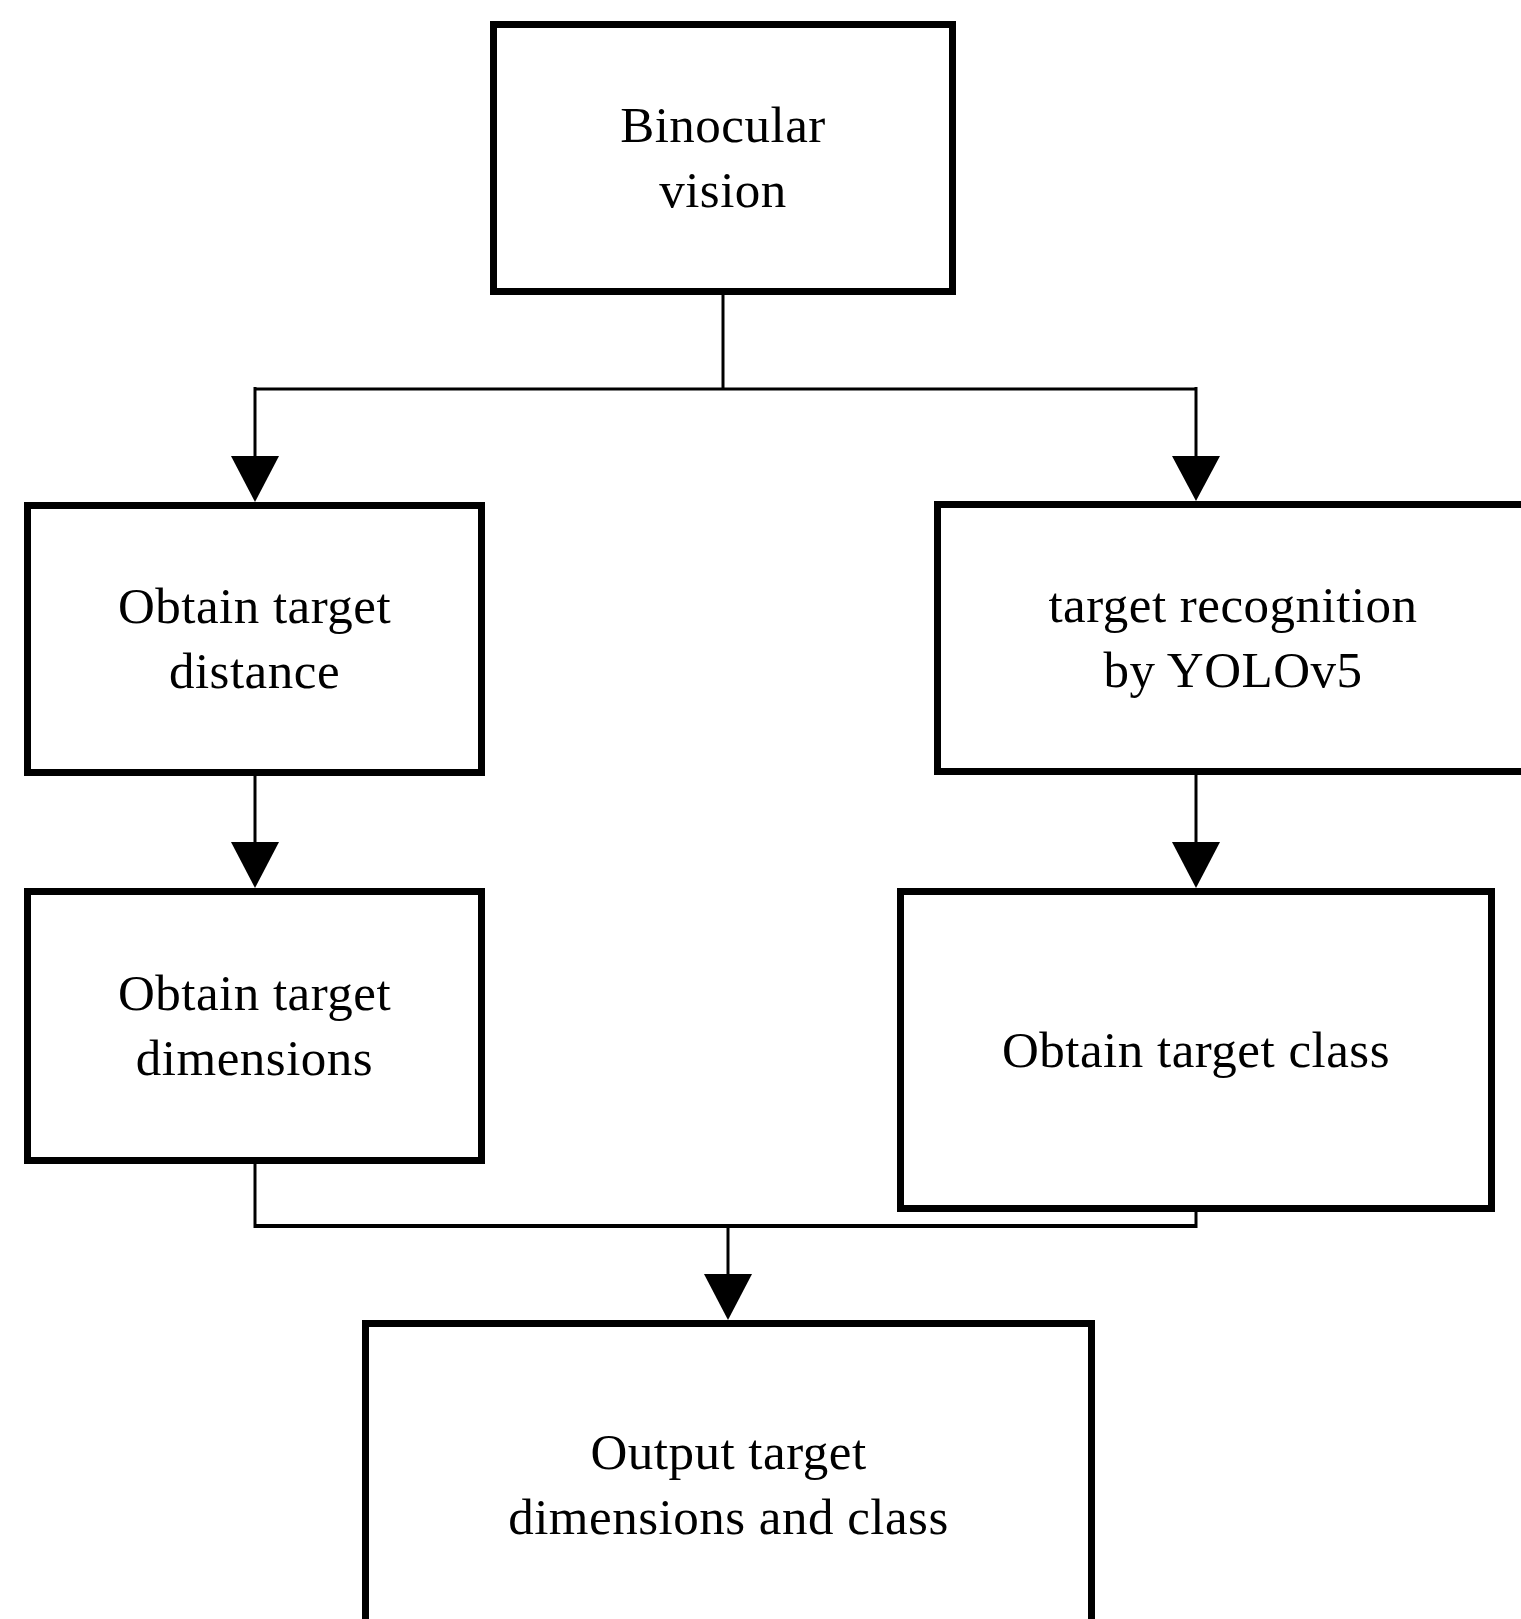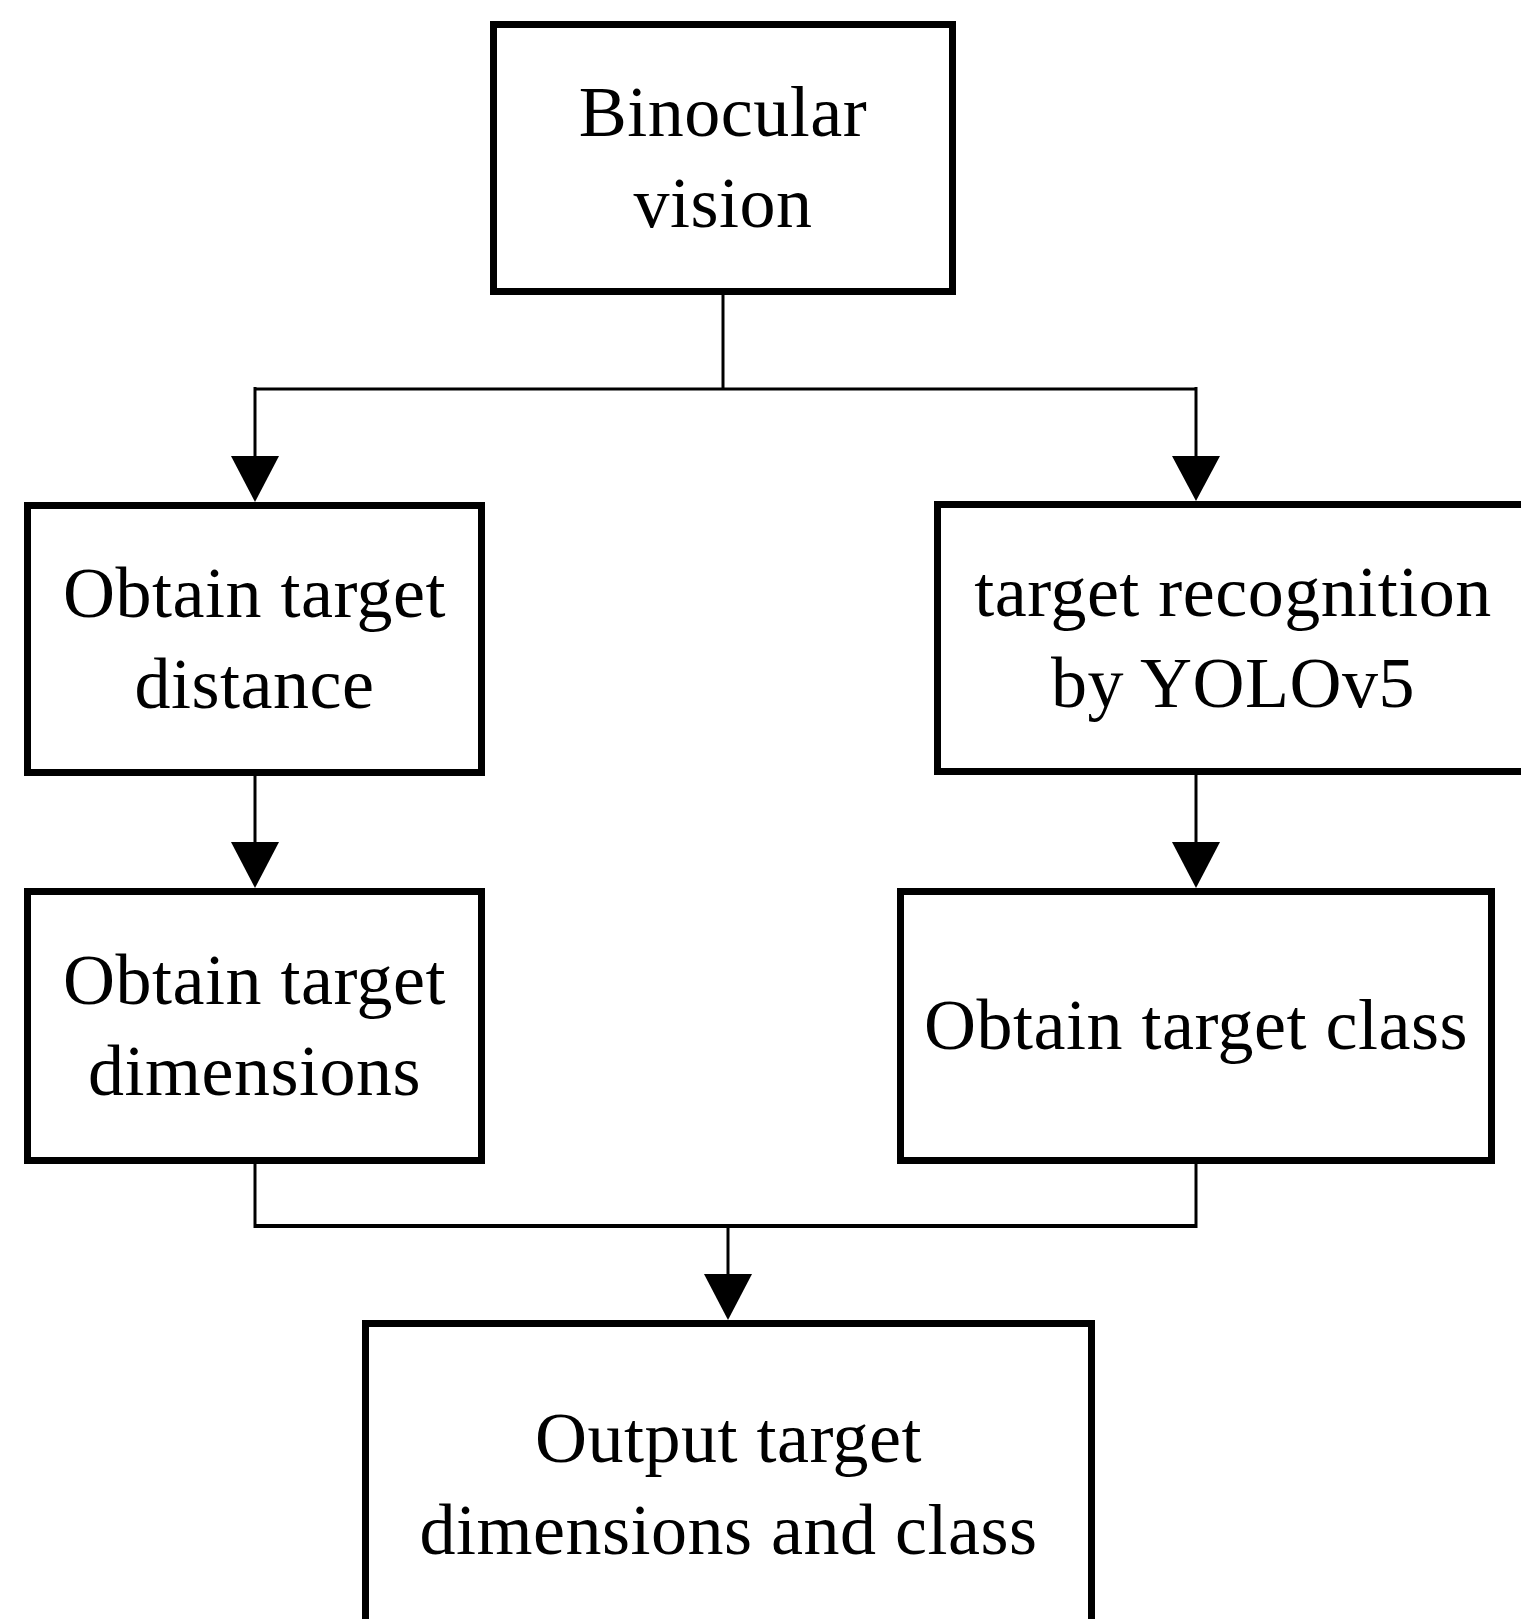--- a/index.html
+++ b/index.html
@@ -28,30 +28,30 @@
     box-sizing: border-box;
     border: 7px solid #000000;
     background: #ffffff;
     display: flex;
     align-items: center;
     justify-content: center;
     text-align: center;
   }
   .node .label {
     white-space: pre-line;
-    font-size: 72px;
+    font-size: 51px;
     line-height: 1.27;
     letter-spacing: 0.5px;
   }
   
   .node-binocular   { left: 490px; top: 21px;   width: 466px; height: 274px; }
   .node-distance    { left: 24px;  top: 502px;  width: 461px; height: 274px; }
   .node-yolo        { left: 897px; top: 501px;  width: 598px; height: 274px; margin-left: 37px; }
   .node-dimensions  { left: 24px;  top: 888px;  width: 461px; height: 276px; }
-  .node-class       { left: 897px; top: 888px;  width: 598px; height: 276px; }
+  .node-class       { left: 897px; top: 888px;  width: 598px; height: 324px; }
   .node-output      { left: 362px; top: 1320px; width: 733px; height: 329px; }
 </style>
 </head>
 <body>
 
 <div class="canvas">
 
   <svg class="connectors" viewBox="0 0 1521 1619" xmlns="http://www.w3.org/2000/svg">
 
     <path d="M 723 293 L 723 389" stroke="#000000" stroke-width="3" fill="none"></path>

